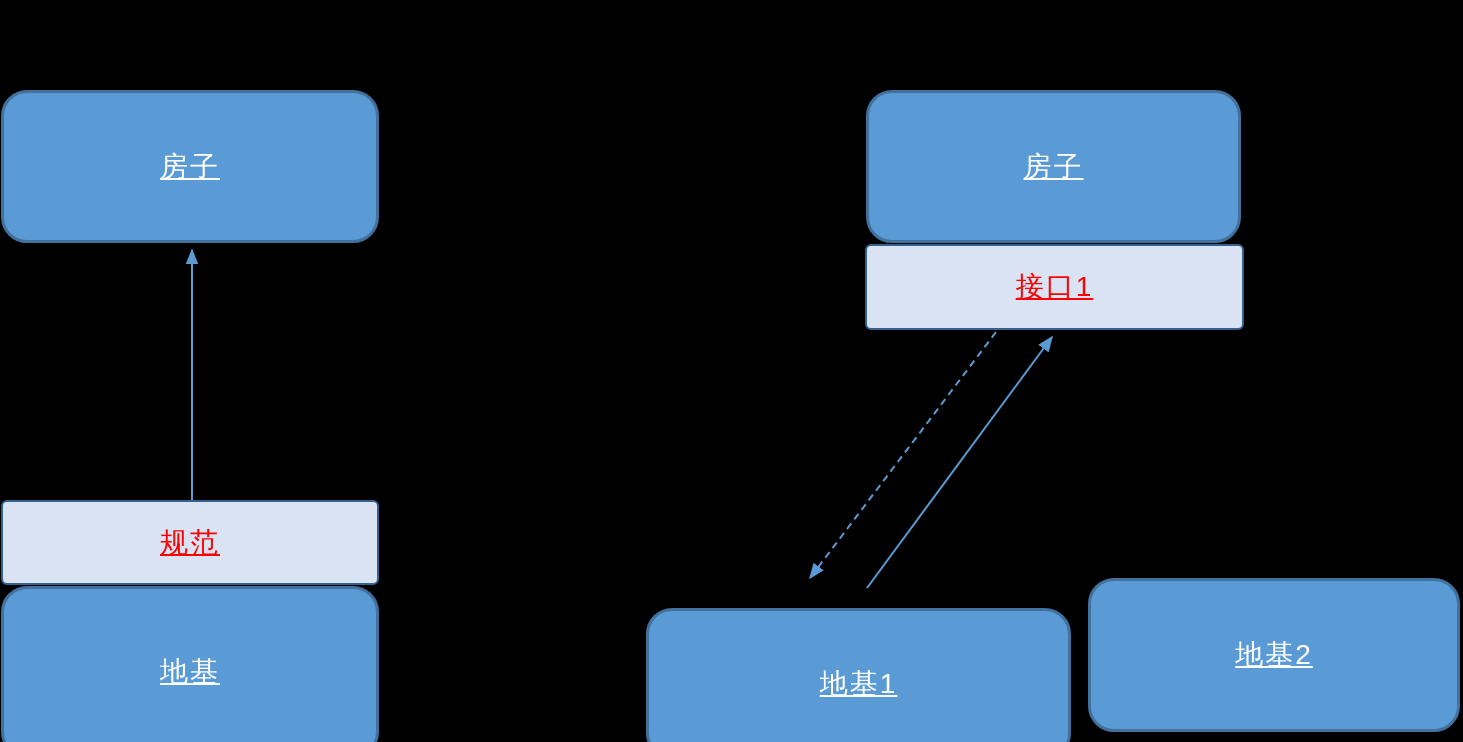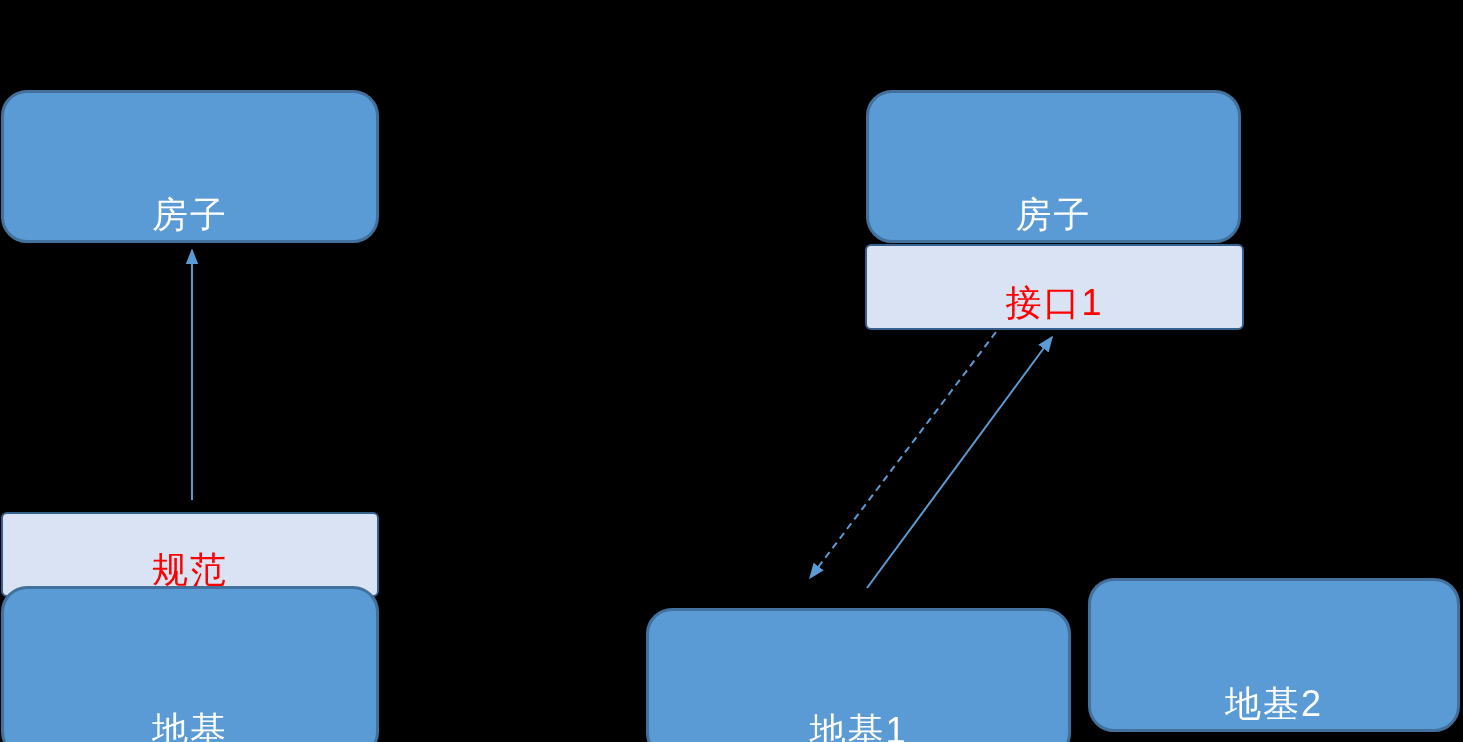--- a/index.html
+++ b/index.html
@@ -7,40 +7,41 @@
     position: relative;
     width: 1463px;
     height: 742px;
     background: #000000;
     overflow: hidden;
     font-family: "Liberation Sans", "DejaVu Sans", sans-serif;
   }
   .node {
     position: absolute;
     display: flex;
-    align-items: flex-end;
+    align-items: center;
     justify-content: center;
     box-sizing: border-box;
-    font-size: 36px;
+    font-size: 28px;
     letter-spacing: 2px;
+    text-decoration: underline;
   }
   .node.blue {
     background: #5B9BD5;
     border: 3px solid #41719C;
     border-radius: 26px;
     color: #FFFFFF;
   }
   .node.band {
     background: #DAE3F3;
     border: 2px solid #35618F;
     border-radius: 6px;
     color: #FF0000;
   }
   .house-left      { left: 1px;    top: 90px;  width: 378px; height: 153px; }
-  .spec-band       { left: 1px;    top: 512px; width: 378px; height: 85px;  }
+  .spec-band       { left: 1px;    top: 500px; width: 378px; height: 85px;  }
   .foundation-left { left: 1px;    top: 586px; width: 378px; height: 172px; }
   .house-right     { left: 866px;  top: 90px;  width: 375px; height: 153px; }
   .interface-band  { left: 865px;  top: 244px; width: 379px; height: 86px;  }
   .foundation1     { left: 646px;  top: 608px; width: 425px; height: 151px; }
   .foundation2     { left: 1088px; top: 578px; width: 372px; height: 154px; }
   .arrow-layer {
     position: absolute;
     left: 0; top: 0;
     width: 1463px;
     height: 742px;

